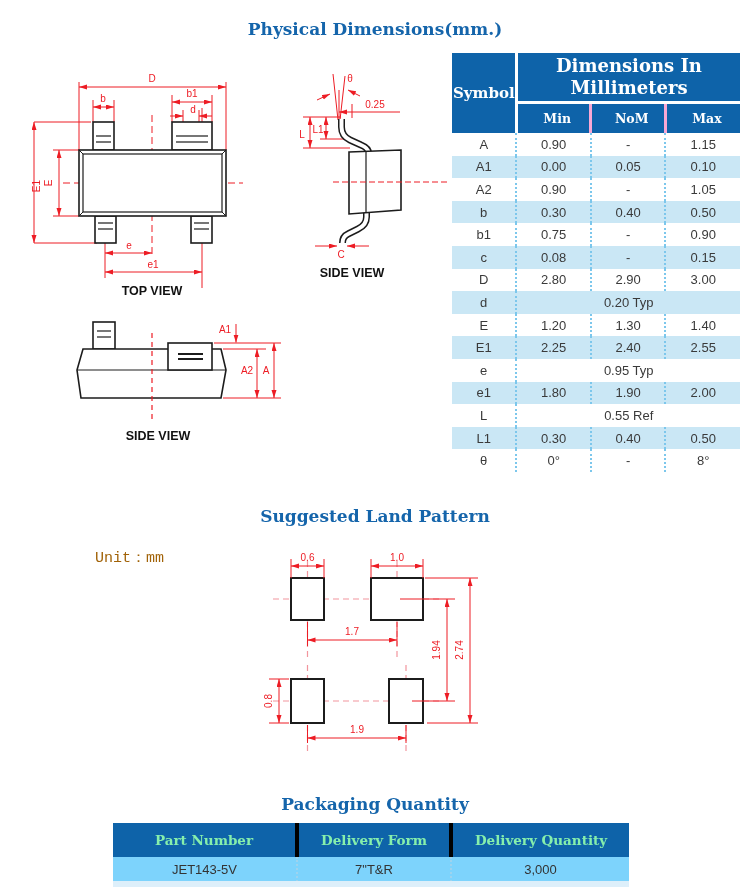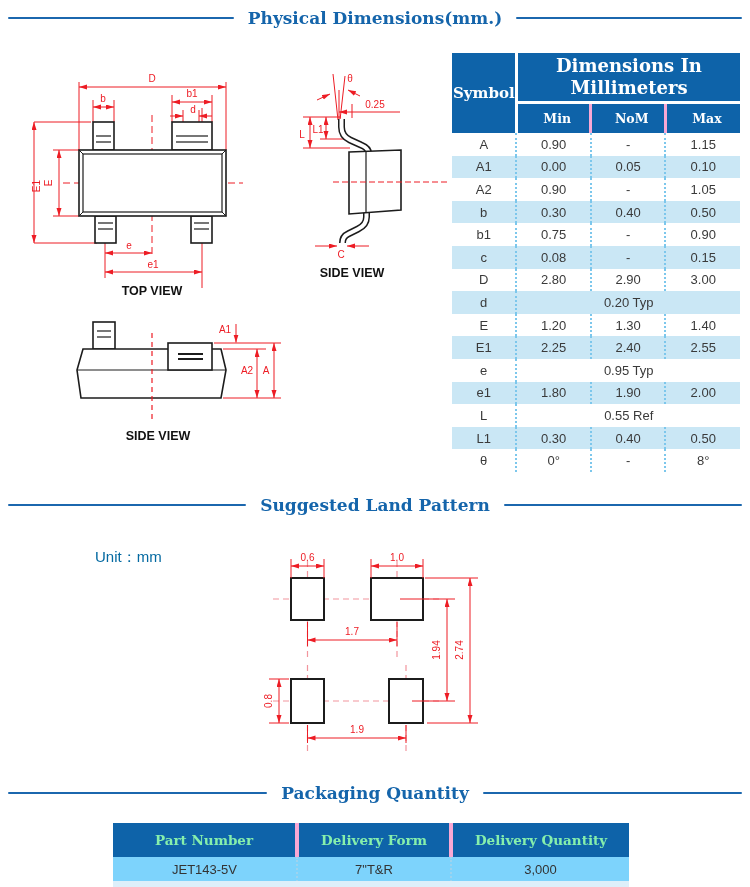--- a/index.html
+++ b/index.html
@@ -1,48 +1,48 @@
 <!DOCTYPE html>
 <html><head>
 <meta charset="utf-8">
 <style>
   html,body{margin:0;padding:0;background:#fff;}
   .page{position:relative;width:750px;height:887px;background:#ffffff;overflow:hidden;
         font-family:"Liberation Sans",sans-serif;}
 
   
-  .sec-header{position:absolute;left:8px;right:8px;height:26px;display:flex;align-items:center;gap:14px;}
+  .sec-header{position:absolute;left:8px;right:8px;height:26px;display:flex;align-items:center;gap:14px;flex-direction:column;}
   .rule{flex:1;height:2px;background:#1b67ae;border-radius:2px;}
   .sec-title{font-family:"DejaVu Serif","Liberation Serif",serif;font-weight:bold;
              font-size:17px;color:#1565ab;white-space:nowrap;}
 
   
   .dim-table{position:absolute;left:452px;top:53px;width:288px;border-collapse:collapse;table-layout:fixed;}
   .dim-table col.c-sym{width:64px;} .dim-table col.c-v{width:74px;}
   .dim-table thead th{background:#0e63a9;color:#fff;font-family:"DejaVu Serif","Liberation Serif",serif;}
   .dim-table th.h-sym{font-size:15px;border-right:3px solid #fff;}
   .dim-table th.h-grp{font-size:18px;height:48px;border-bottom:3px solid #fff;padding:0 28px;line-height:1.25;}
   .dim-table th.h-sub{font-size:12.5px;height:27px;padding-left:8px;}
   .dim-table th.h-sub + th.h-sub{border-left:3px solid #f9a8d4;}
   .dim-table tbody td{height:22.6px;text-align:center;font-size:13px;color:#3a3a3a;padding:0;}
   .dim-table tbody tr:nth-child(even){background:#cae7f5;}
   .dim-table tbody td + td{border-left:2px dotted #7cc7ec;}
 
   
   svg{position:absolute;overflow:visible;}
   .dl{font-family:"Liberation Sans",sans-serif;font-size:10px;fill:#ed1c24;}
   .vl{font-family:"Liberation Sans",sans-serif;font-size:12.5px;font-weight:bold;fill:#111;}
-  .unit-label{position:absolute;left:95px;top:548px;font-size:15px;color:#0369a1;}
+  .unit-label{position:absolute;left:95px;top:548px;font-size:15px;color:#a16207;font-family:Liberation Mono, monospace;}
 
   
   .pkg-table{position:absolute;left:113px;top:823px;width:516px;border-collapse:collapse;table-layout:fixed;}
   .pkg-table col.p1{width:184px;} .pkg-table col.p2{width:154px;} .pkg-table col.p3{width:178px;}
   .pkg-table th{background:#0e63a9;color:#86efac;height:32px;font-size:13.5px;
                 font-family:"DejaVu Serif","Liberation Serif",serif;}
-  .pkg-table th + th{border-left:4px solid #f9a8d4;}
+  .pkg-table th + th{border-left:4px solid #000000;}
   .pkg-table td{background:#7dd3fc;height:23px;text-align:center;font-size:13px;color:#333;}
   .pkg-table td + td{border-left:2px dotted #9ed3ee;}
   .pkg-sliver{position:absolute;left:113px;top:881px;width:516px;height:6px;background:#ddeffa;}
 </style>
 </head>
 <body>
 
 <div class="page">
 
   <div class="sec-header" style="top:5px">

